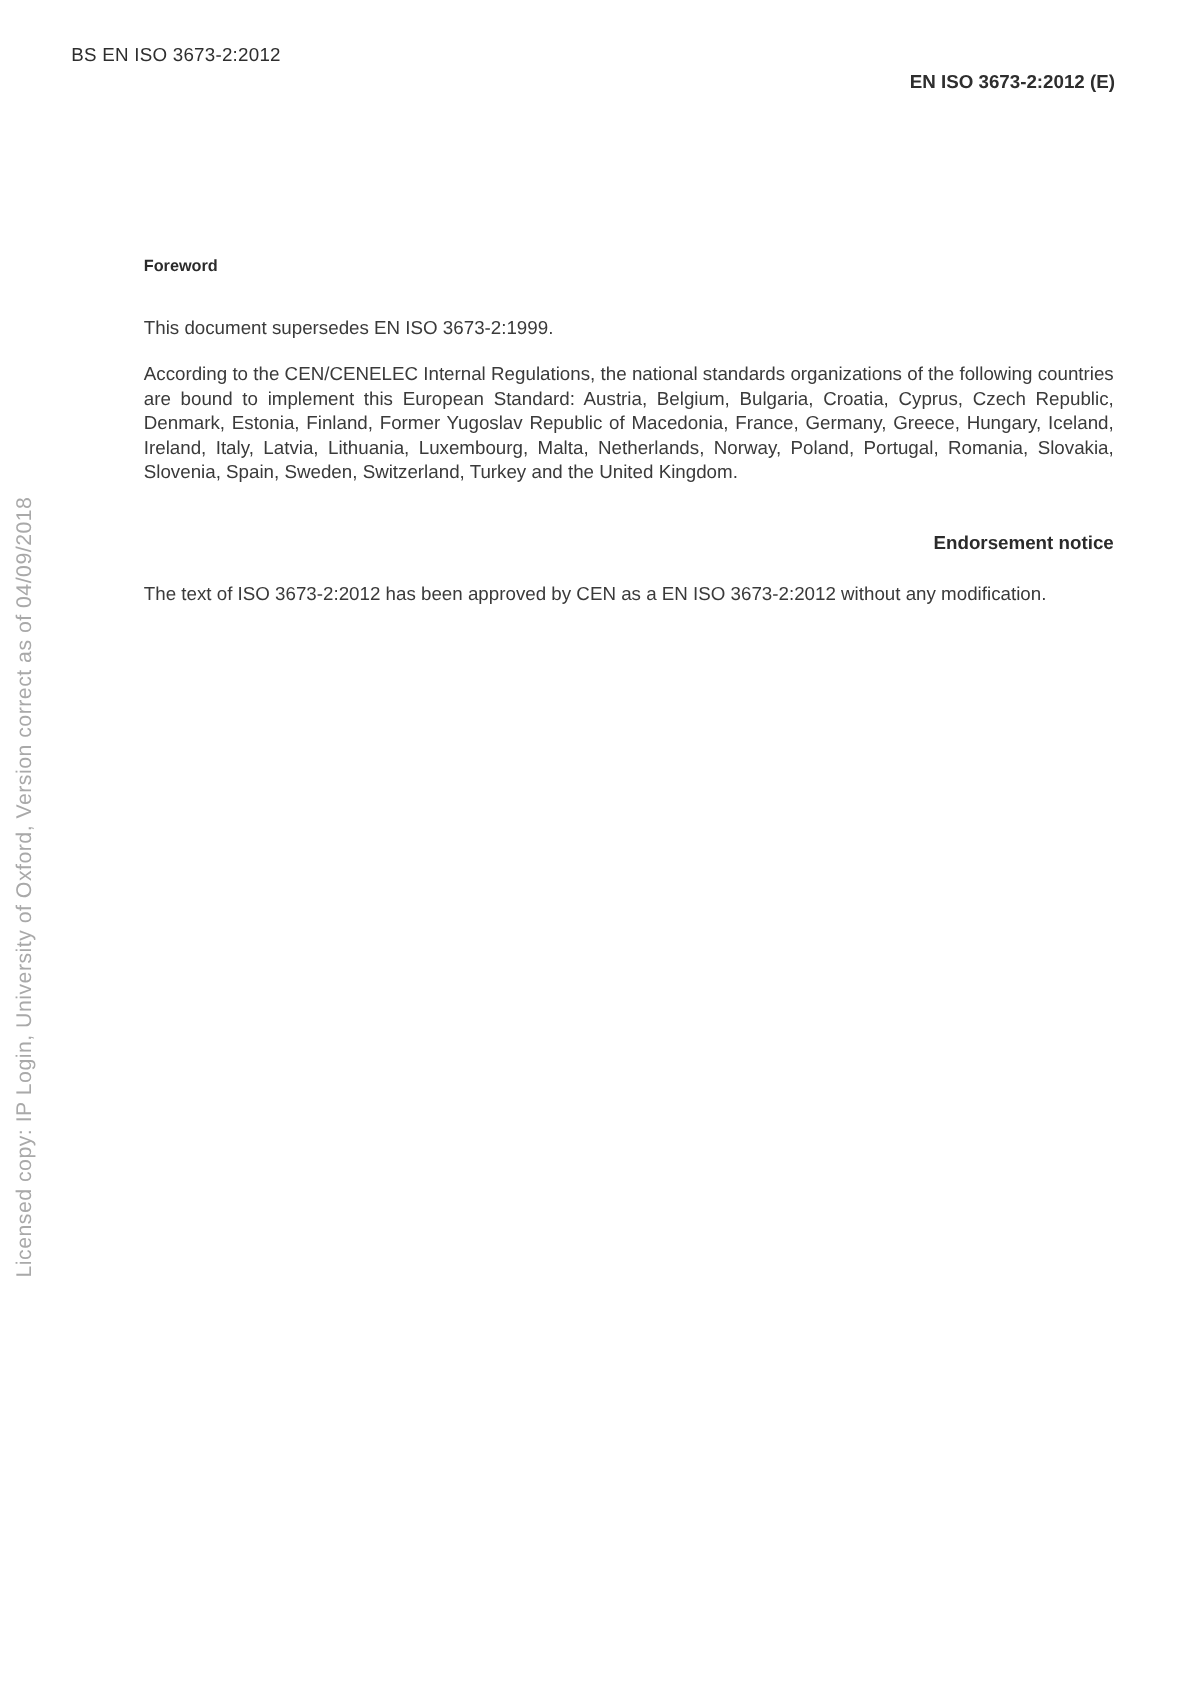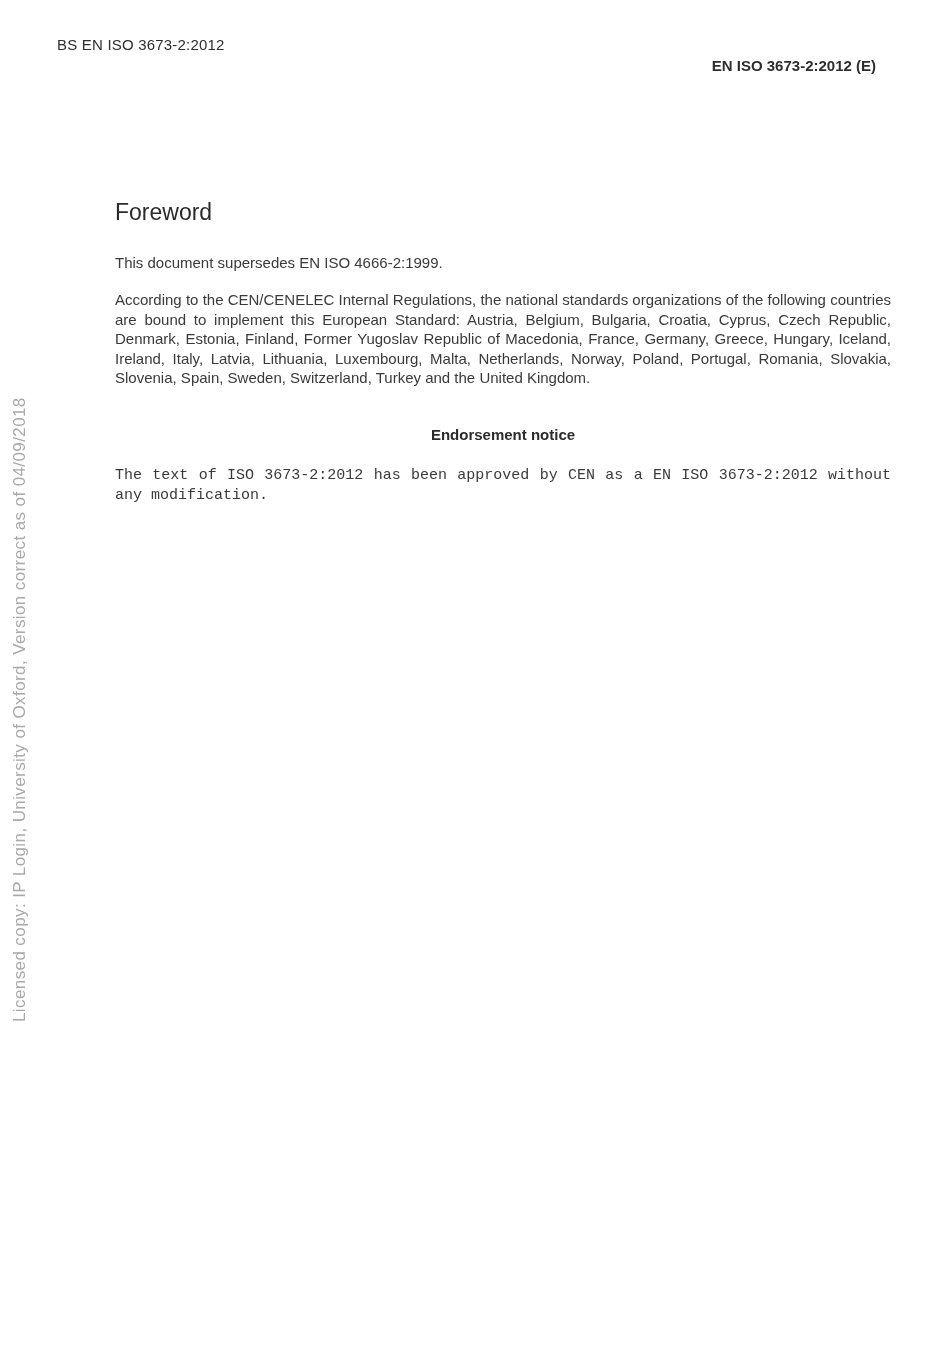--- a/index.html
+++ b/index.html
@@ -19,21 +19,21 @@
   .header-left {
     position: absolute;
     left: 57px;
     top: 36px;
     font-size: 15px;
     color: #2e2e2e;
     letter-spacing: 0.2px;
   }
   .header-right {
     position: absolute;
-    right: 74px;
+    right: 58px;
     top: 57px;
     font-size: 15px;
     font-weight: bold;
     color: #2e2e2e;
   }
   .watermark {
     position: absolute;
     left: 10px;
     top: 1022px;
     width: 30px;
@@ -51,39 +51,38 @@
   .content {
     position: absolute;
     left: 115px;
     top: 203px;
     width: 776px;
     font-size: 15px;
     line-height: 19.5px;
     text-align: justify;
   }
   .content h1 {
-    font-size: 23px;
-    font-weight: normal;
+    font-size: 13px;
+    font-weight: bold;
     color: #2b2b2b;
     margin: 0 0 30px 0;
     text-align: left;
   }
   .content p {
     margin: 0 0 18px 0;
   }
   .content h2 {
     font-size: 15px;
     font-weight: bold;
     color: #2b2b2b;
-    text-align: center;
+    text-align: right;
     margin: 37px 0 22px 0;
   }
   .content p.last {
     margin-bottom: 0;
-    font-family: Liberation Mono, monospace;
   }
 </style>
 </head>
 <body>
 
 <div class="page">
 
   <div class="header-left">BS EN ISO 3673-2:2012</div>
 
   <div class="header-right">EN ISO 3673-2:2012 (E)</div>
@@ -91,21 +90,21 @@
   <div class="watermark">
     <span>Licensed copy: IP Login, University of Oxford, Version correct as of 04/09/2018</span>
   </div>
 
   <div class="content">
     <h1>Foreword</h1>
 
 
 
 
-    <p>This document supersedes EN ISO 4666-2:1999.</p>
+    <p>This document supersedes EN ISO 3673-2:1999.</p>
 
     <p>According to the CEN/CENELEC Internal Regulations, the national standards organizations of the following countries are bound to implement this European Standard: Austria, Belgium, Bulgaria, Croatia, Cyprus, Czech Republic, Denmark, Estonia, Finland, Former Yugoslav Republic of Macedonia, France, Germany, Greece, Hungary, Iceland, Ireland, Italy, Latvia, Lithuania, Luxembourg, Malta, Netherlands, Norway, Poland, Portugal, Romania, Slovakia, Slovenia, Spain, Sweden, Switzerland, Turkey and the United Kingdom.</p>
 
     <h2>Endorsement notice</h2>
 
     <p class="last">The text of ISO 3673-2:2012 has been approved by CEN as a EN ISO 3673-2:2012 without any modification.</p>
   </div>
 
 </div>
 

